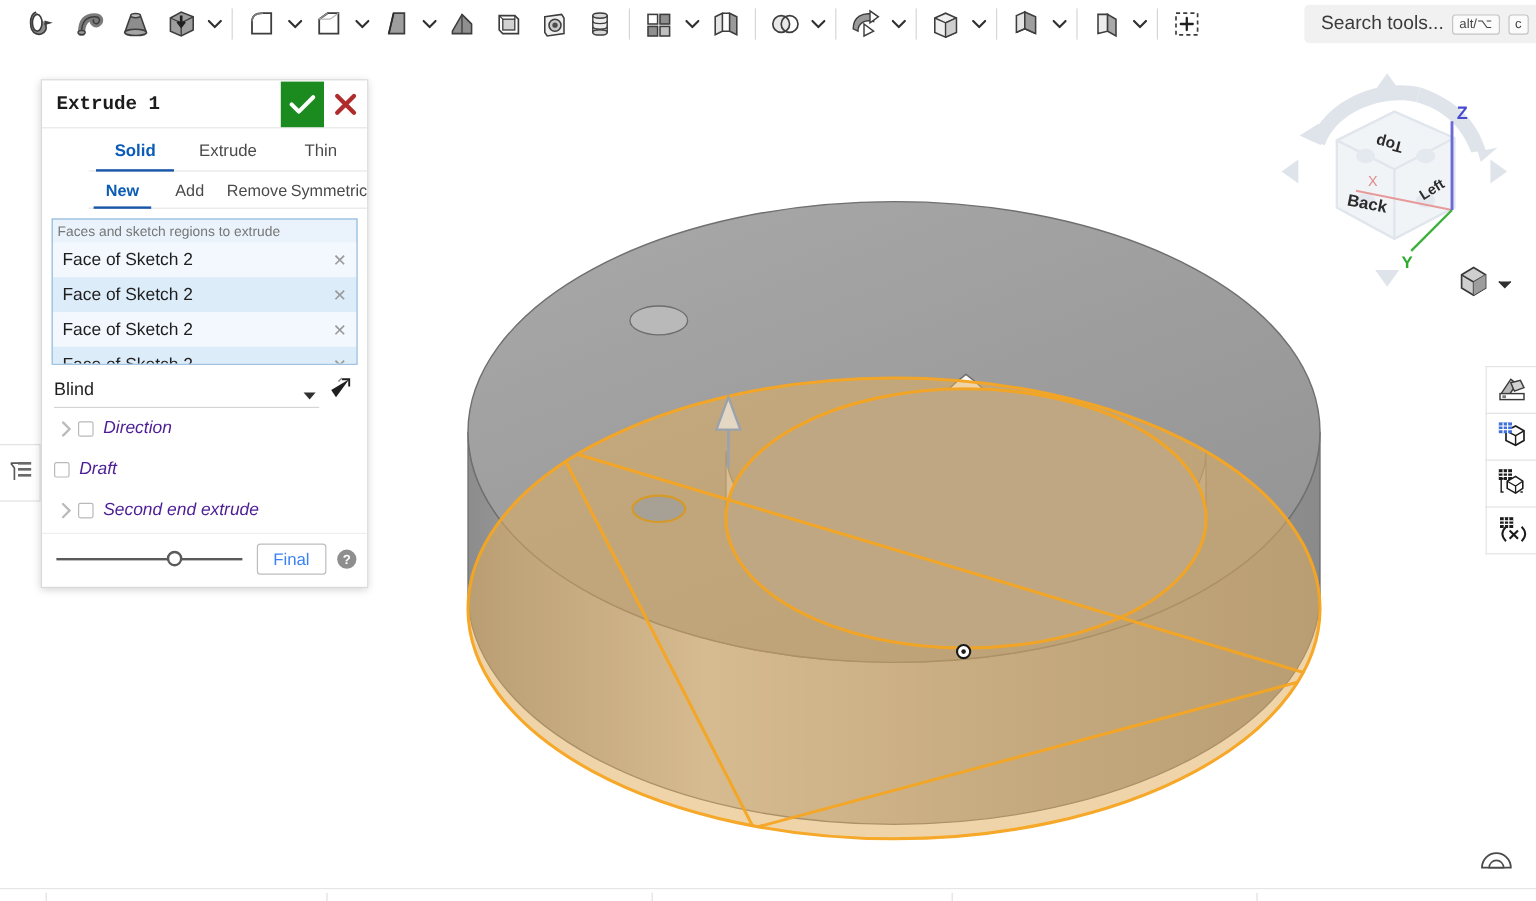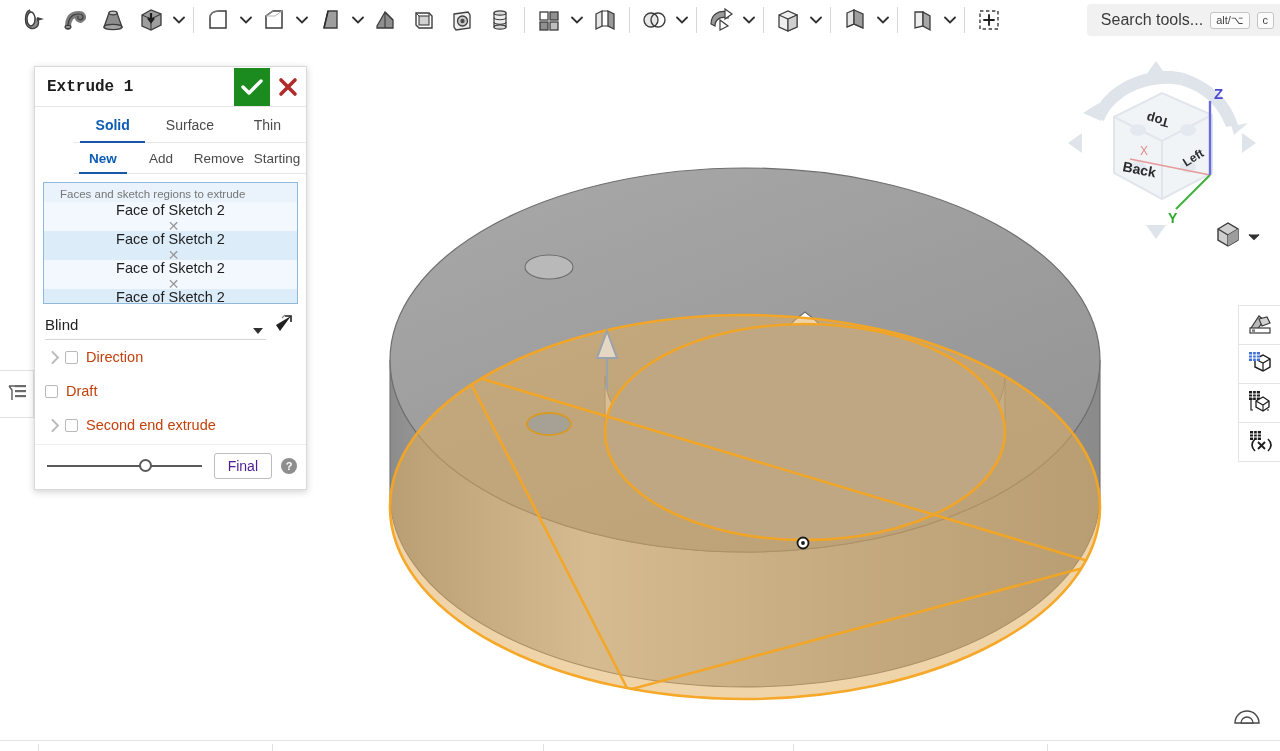--- a/index.html
+++ b/index.html
@@ -116,24 +116,24 @@
     content: ""; position: absolute; left: 8%; right: 8%; bottom: -1px;
     height: 2px; background: #1756a9;
   }
   .tabrow.sub .tab { font-size: 13.5px; padding: 8px 0 7px; }
 
   
   #sel-box {
     margin: 8px 8px 0; border: 1px solid #8fb8dd; background: #eaf3fb;
     height: 122px; overflow: hidden; position: relative;
   }
-  #sel-caption { font-size: 11.5px; color: #767676; padding: 5px 16px 2px; }
+  #sel-caption { font-size: 11.5px; color: #767676; padding: 5px 4px 2px; }
   .sel-row {
     display: flex; align-items: center; height: 29px; padding: 0 8px 0 8px;
-    font-size: 14.5px; color: #1e1e1e; flex-direction: column;
+    font-size: 14.5px; color: #1e1e1e;
   }
   .sel-row:nth-child(odd) { background: #dcecf9; }
   .sel-row:nth-child(even) { background: #f2f8fd; }
   .sel-row .lbl { flex: 1; }
   .sel-row .rm { color: #9a9a9a; font-size: 14px; padding-left: 6px; }
 
   
   #endcond { display: flex; align-items: center; margin: 6px 10px 0; gap: 4px; }
   #endcond-select {
     flex: 1; height: 30px; border: none; border-bottom: 1px solid #d5d5d5;
@@ -150,37 +150,37 @@
   #depth-label { font-size: 14px; color: #6d6d6d; width: 88px; }
   #depth-value { flex: 1; text-align: right; font-size: 15.5px; font-weight: bold; color: #111; padding-right: 6px; }
 
   .optrow { display: flex; align-items: center; height: 34px; padding-left: 10px; }
   .optrow .chev { width: 20px; display: flex; align-items: center; justify-content: center; }
   .optrow .chev.spacer { width: 0; }
   .cbx {
     width: 13px; height: 13px; border: 1px solid #b9b9b9; border-radius: 2px;
     background: #fff; margin-right: 8px; flex: 0 0 auto;
   }
-  .optrow .otext { font-size: 14.5px; color: #c2410c; }
+  .optrow .otext { font-size: 14.5px; color: #4c1d95; font-style: italic; }
 
   #dlg-footer {
     display: flex; align-items: center; padding: 8px 8px 10px 8px; gap: 8px;
     border-top: 1px solid #efefef; margin-top: 2px;
   }
   #quality-slider { position: relative; flex: 1; height: 20px; }
   #quality-slider .track {
     position: absolute; left: 4px; right: 4px; top: 9px; height: 2px; background: #5a5a5a;
   }
   #quality-slider .knob {
     position: absolute; left: 96px; top: 3px; width: 13px; height: 13px;
     border-radius: 50%; background: #fff; border: 2px solid #5a5a5a;
   }
   #final-btn {
     border: 1px solid #bdbdbd; border-radius: 3px; background: #fff;
-    font-size: 14px; color: #4c1d95; padding: 4px 13px;
+    font-size: 14px; color: #3b82f6; padding: 4px 13px;
   }
   #help-icon { width: 18px; height: 18px; display:flex; align-items:center; justify-content:center; }
 </style>
 </head>
 <body>
 
 <div id="app">
 
   <div id="toolbar">
 
@@ -654,29 +654,29 @@
       </div>
       <div id="btn-cancel">
         <svg width="20" height="20" viewBox="0 0 20 20">
           <path d="M3 3 L17 17 M17 3 L3 17" fill="none" stroke="#b02b2b" stroke-width="3.6" stroke-linecap="round"></path>
         </svg>
       </div>
     </div>
 
     <div class="tabrow">
       <div class="tab active">Solid</div>
-      <div class="tab">Surface</div>
+      <div class="tab">Extrude</div>
       <div class="tab">Thin</div>
     </div>
 
     <div class="tabrow sub">
       <div class="tab active">New</div>
       <div class="tab">Add</div>
       <div class="tab">Remove</div>
-      <div class="tab">Starting</div>
+      <div class="tab">Symmetric</div>
     </div>
 
     <div id="sel-box">
       <div id="sel-caption">Faces and sketch regions to extrude</div>
       <div class="sel-row">
         <span class="lbl">Face of Sketch 2</span>
         <span class="rm">✕</span>
       </div>
       <div class="sel-row">
         <span class="lbl">Face of Sketch 2</span>

